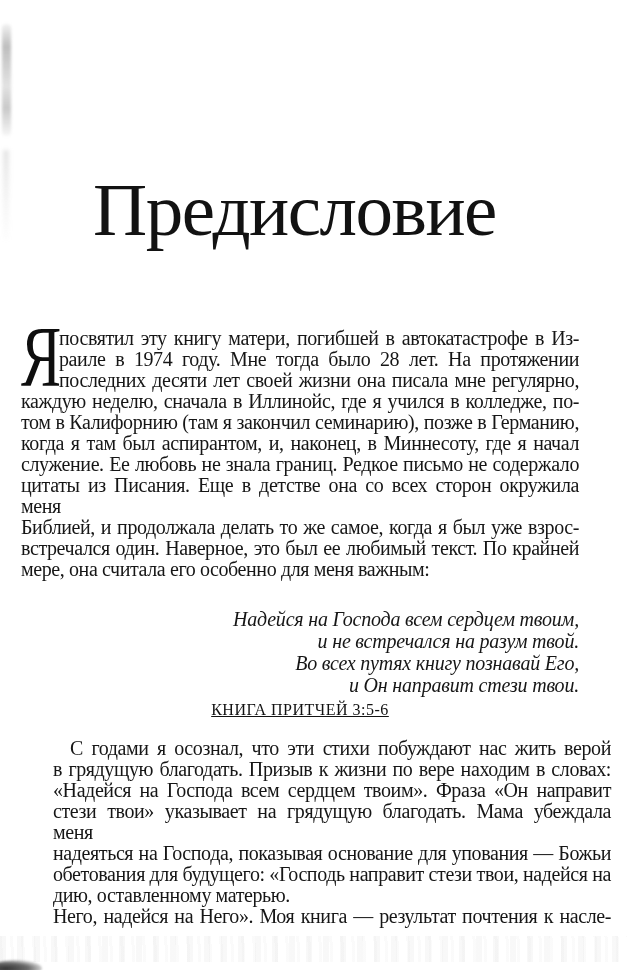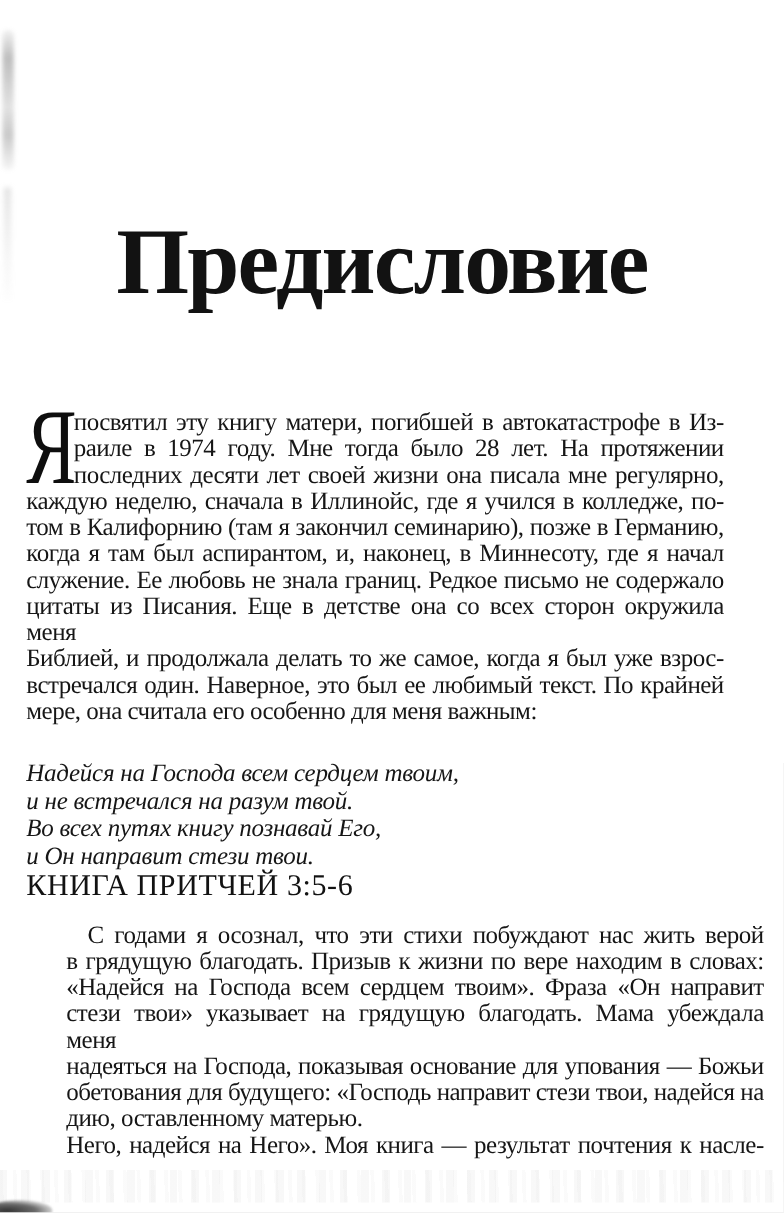--- a/index.html
+++ b/index.html
@@ -64,32 +64,34 @@
   .quote {
     position: absolute;
     top: 608px;
     left: 21px;
     width: 558px;
     font-size: 20px;
     line-height: 22px;
     letter-spacing: -0.2px;
   }
   .qline {
-    text-align: left;
+    text-align: right;
     font-style: italic;
   }
   .reference {
     position: absolute;
     top: 696px;
     left: 21px;
     width: 558px;
-    font-size: 24px;
+    font-size: 16px;
     line-height: 27px;
     letter-spacing: 0.5px;
+    text-align: center;
     color: #121212;
+    text-decoration: underline;
   }
   
   .streak-left-top {
     position: absolute;
     left: 2px;
     top: 24px;
     width: 9px;
     height: 112px;
     background: linear-gradient(180deg,
       rgba(130,130,130,0.10) 0%,
@@ -143,21 +145,21 @@
   }
 </style>
 </head>
 <body>
 
 <div class="page">
 
   <div class="streak-left-top"></div>
   <div class="streak-left-mid"></div>
 
-  <h1 class="title" style="margin:0; font-weight:700;">Предисловие</h1>
+  <h1 class="title" style="margin:0; font-weight:400;">Предисловие</h1>
 
   <div class="bodyblock para1">
     <span class="dropcap">Я</span>
     <div>
         <div class="jline">посвятил эту книгу матери, погибшей в автокатастрофе в Из-</div>
         <div class="jline">раиле в 1974 году. Мне тогда было 28 лет. На протяжении</div>
         <div class="jline">последних десяти лет своей жизни она писала мне регулярно,</div>
         <div class="jline">каждую неделю, сначала в Иллинойс, где я учился в колледже, по-</div>
         <div class="jline">том в Калифорнию (там я закончил семинарию), позже в Германию,</div>
         <div class="jline">когда я там был аспирантом, и, наконец, в Миннесоту, где я начал</div>

